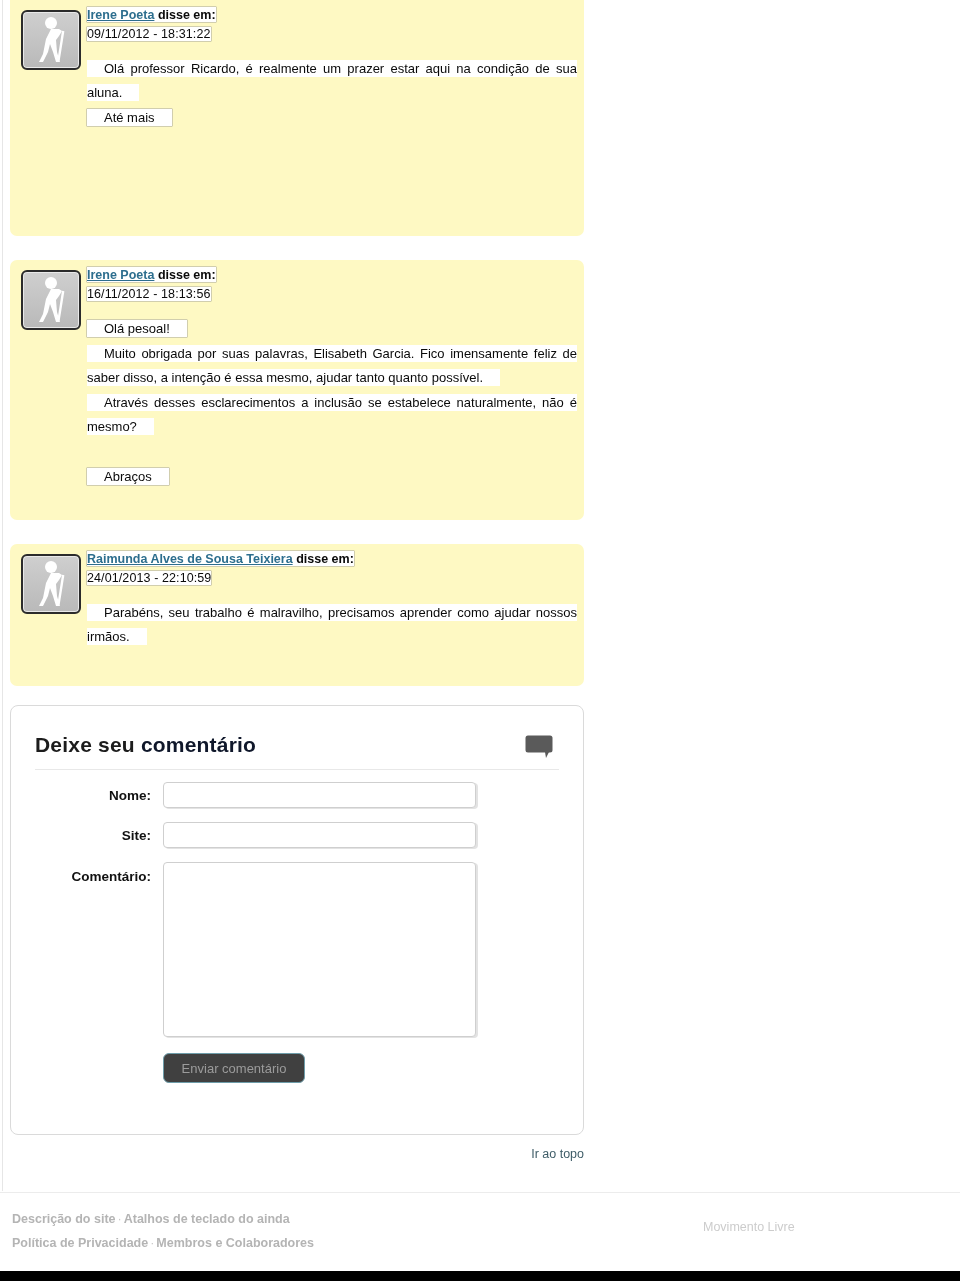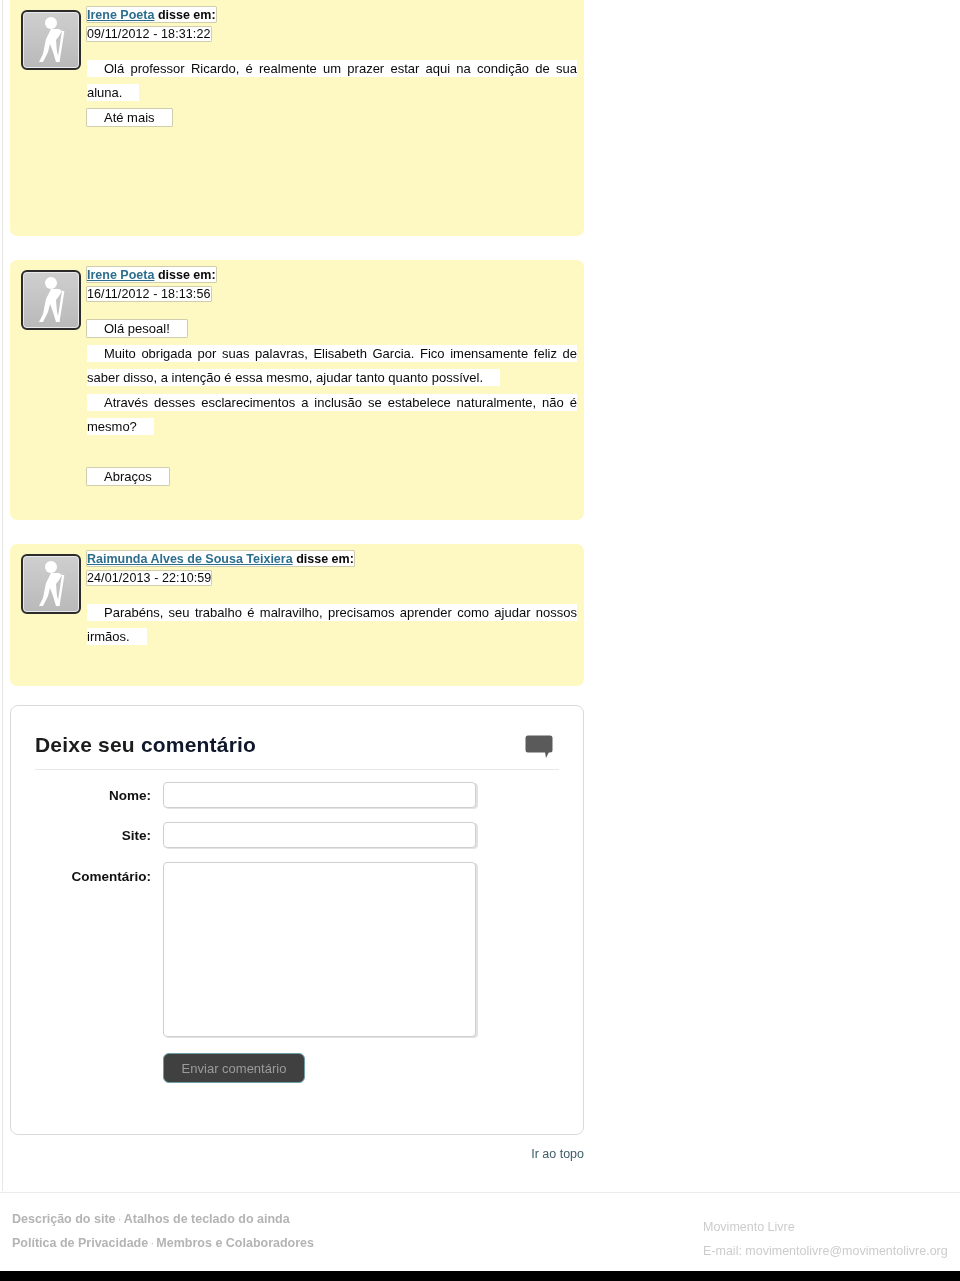--- a/index.html
+++ b/index.html
@@ -387,18 +387,17 @@
     <div class="footer-left">
       <div>
         <a href="#">Descrição do site</a><span class="sep">·</span><a href="#">Atalhos de teclado do ainda</a>
       </div>
       <div>
         <a href="#">Política de Privacidade</a><span class="sep">·</span><a href="#">Membros e Colaboradores</a>
       </div>
     </div>
     <div class="footer-right">
       <div>Movimento Livre</div>
-      <div>E-mail: movimentolivre@movimentolivre.org</div>
     </div>
   </div>
   <div class="bottom-bar"></div>
 
 </div>
 
 </body></html>

